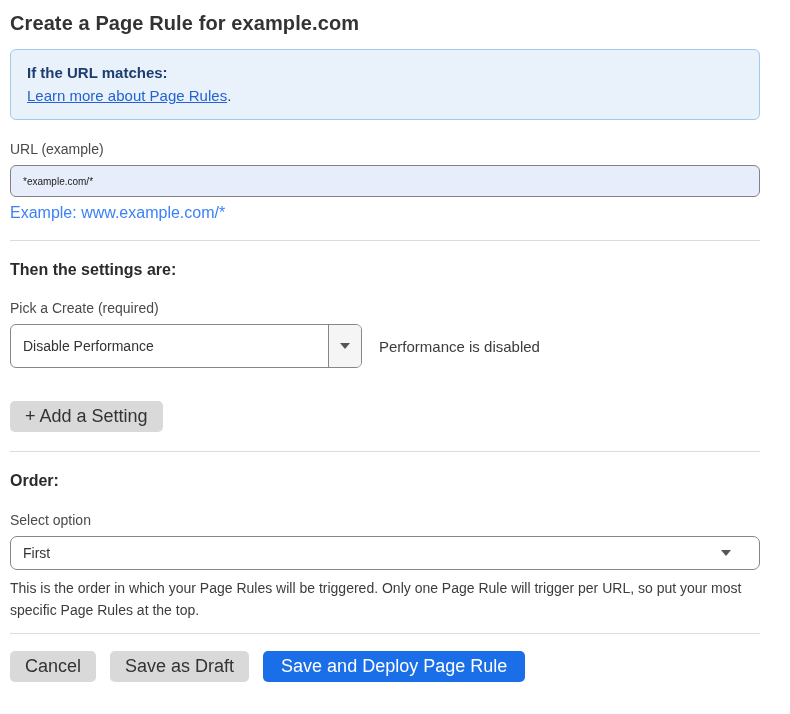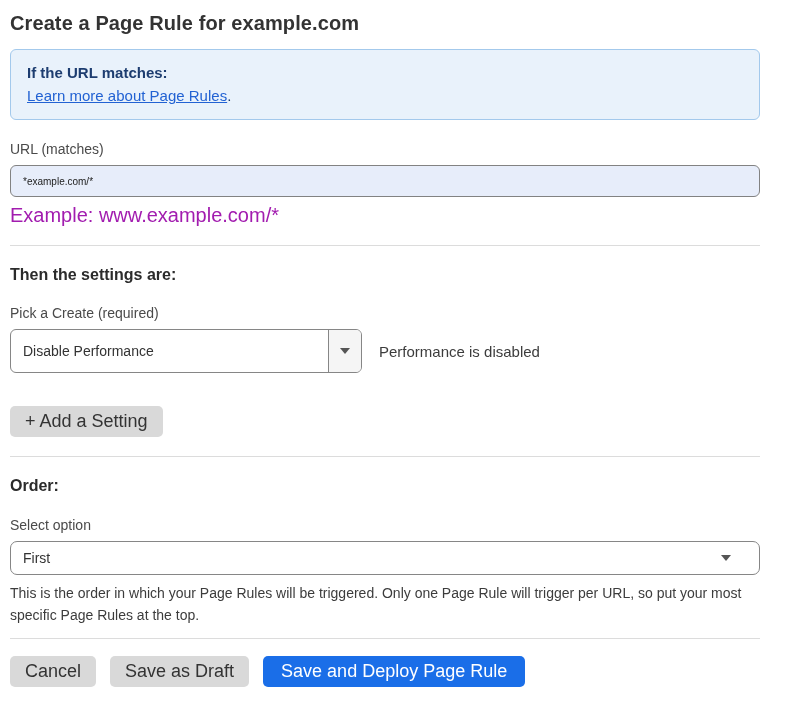--- a/index.html
+++ b/index.html
@@ -43,21 +43,21 @@
     width: 750px; height: 32px;
     background: #e7edfa;
     border: 1px solid #828282;
     border-radius: 6px;
     padding: 0 12px;
     font-size: 10px; color: #222;
     font-family: "Liberation Sans", "DejaVu Sans", sans-serif;
     outline: none;
   }
 
-  .example-text { margin-top: 7px; font-size: 20px; color: #a21caf; }
+  .example-text { margin-top: 7px; font-size: 16px; color: #3b82f6; }
 
   .divider { border: none; border-top: 1px solid #dcdcdc; margin-top: 18px; }
 
   .section-heading {
     margin-top: 20px;
     font-size: 16px; font-weight: 700; color: #2b2b2b;
   }
 
   .setting-row {
     margin-top: 8px;
@@ -132,21 +132,21 @@
 
 <div class="container">
 
   <h1 class="page-title">Create a Page Rule for example.com</h1>
 
   <div class="info-box">
     <div class="info-heading">If the URL matches:</div>
     <div><a class="info-link">Learn more about Page Rules</a><span>.</span></div>
   </div>
 
-  <div class="field-label">URL (matches)</div>
+  <div class="field-label">URL (example)</div>
   <input class="url-input" type="text" value="*example.com/*" style="">
   <div class="example-text">Example: www.example.com/*</div>
 
   <hr class="divider">
 
   <div class="section-heading">Then the settings are:</div>
 
   <div class="field-label">Pick a Create (required)</div>
 
   <div class="setting-row">

